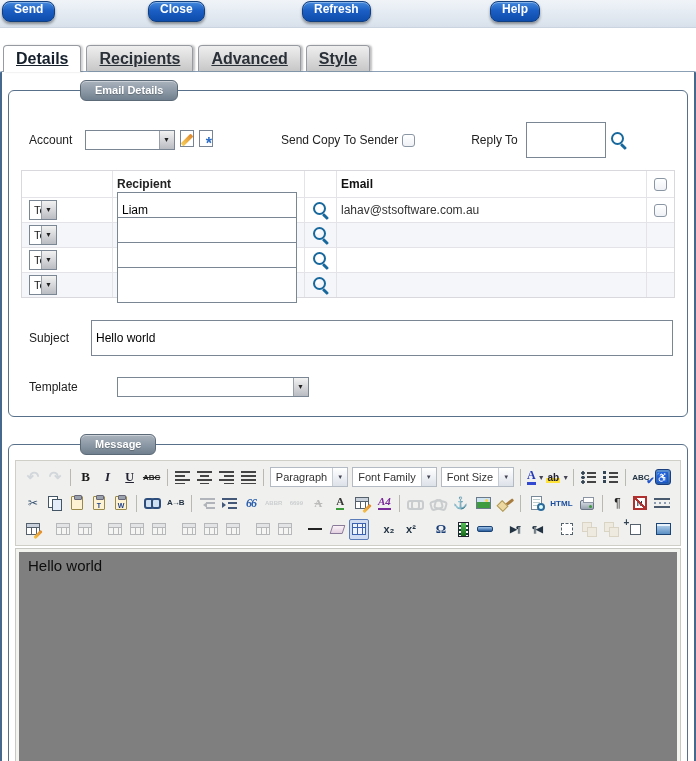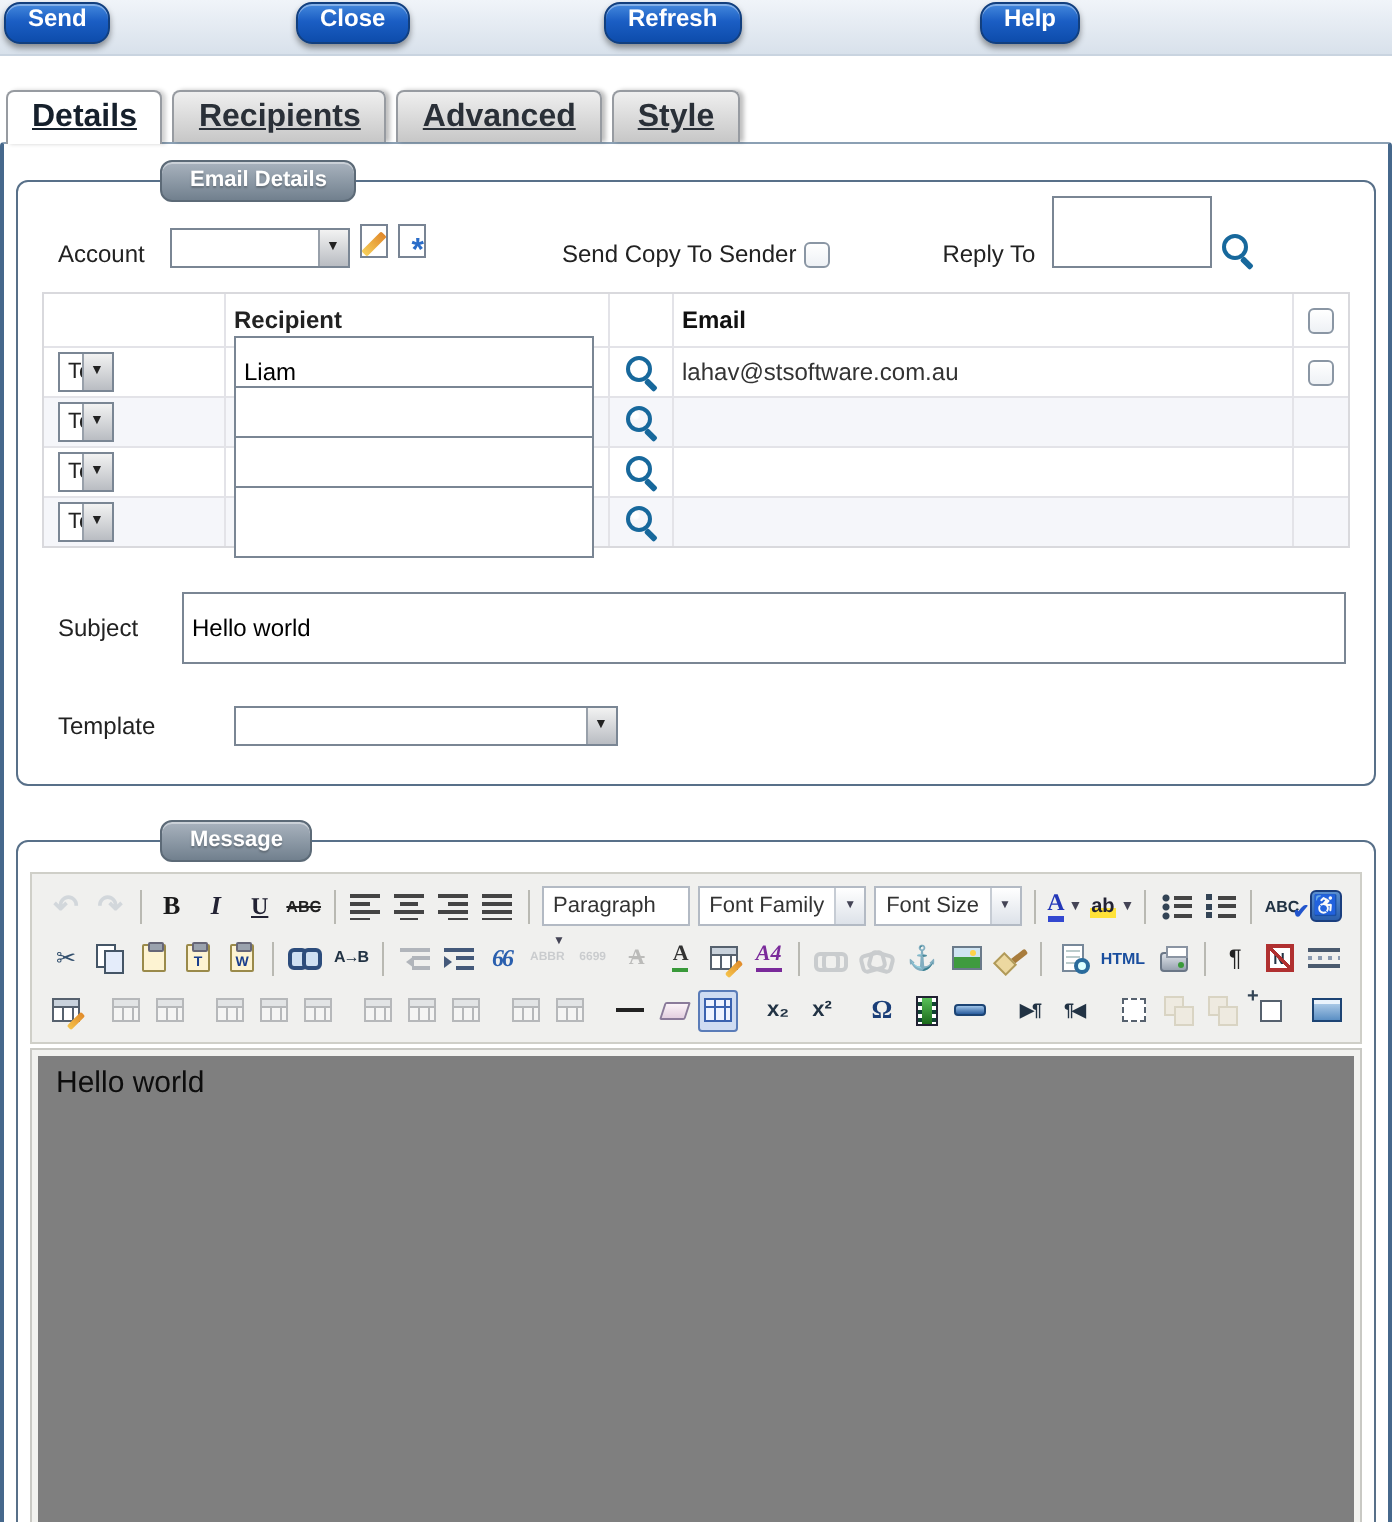--- a/index.html
+++ b/index.html
@@ -219,21 +219,21 @@
     <div class="tab">Recipients</div>
     <div class="tab">Advanced</div>
     <div class="tab">Style</div>
   </div>
 
 <div id="pane">
 
   <div class="fieldset" id="fs-details">
     <div class="legend">Email Details</div>
 
-    <div class="frow" style="margin:5px 8px 0;align-items:flex-end;">
+    <div class="frow" style="margin:29px 8px 0;">
       <span class="flabel" style="width:56px;">Account</span>
       <span class="sel" style="width:90px;">
         <span class="sel-txt"></span>
         <span class="sel-arr"></span>
       </span>
       <span class="acct-icon"><span class="ci ci-docedit"></span></span>
       <span class="acct-icon"><span class="ci ci-docnew"></span></span>
       <span class="flabel" style="margin-left:68px;">Send Copy To Sender</span>
       <span class="cb" style="margin-left:4px;"></span>
       <span class="flabel" style="margin-left:56px;">Reply To</span>
@@ -366,21 +366,21 @@
           <span class="tbi">
             <span class="ci ci-bars-center"></span>
           </span>
           <span class="tbi">
             <span class="ci ci-bars-right"></span>
           </span>
           <span class="tbi">
             <span class="ci ci-bars-just"></span>
           </span>
           <span class="tb-sep"></span>
-          <span class="tb-sel" style="width: 88px; flex-direction: column;">
+          <span class="tb-sel" style="width: 88px;">
             <span class="sel-txt2">Paragraph</span>
             <span class="sel-arr2"></span>
           </span>
           <span class="tb-sel" style="width: 92px;">
             <span class="sel-txt2">Font Family</span>
             <span class="sel-arr2"></span>
           </span>
           <span class="tb-sel" style="width: 78px;">
             <span class="sel-txt2">Font Size</span>
             <span class="sel-arr2"></span>

